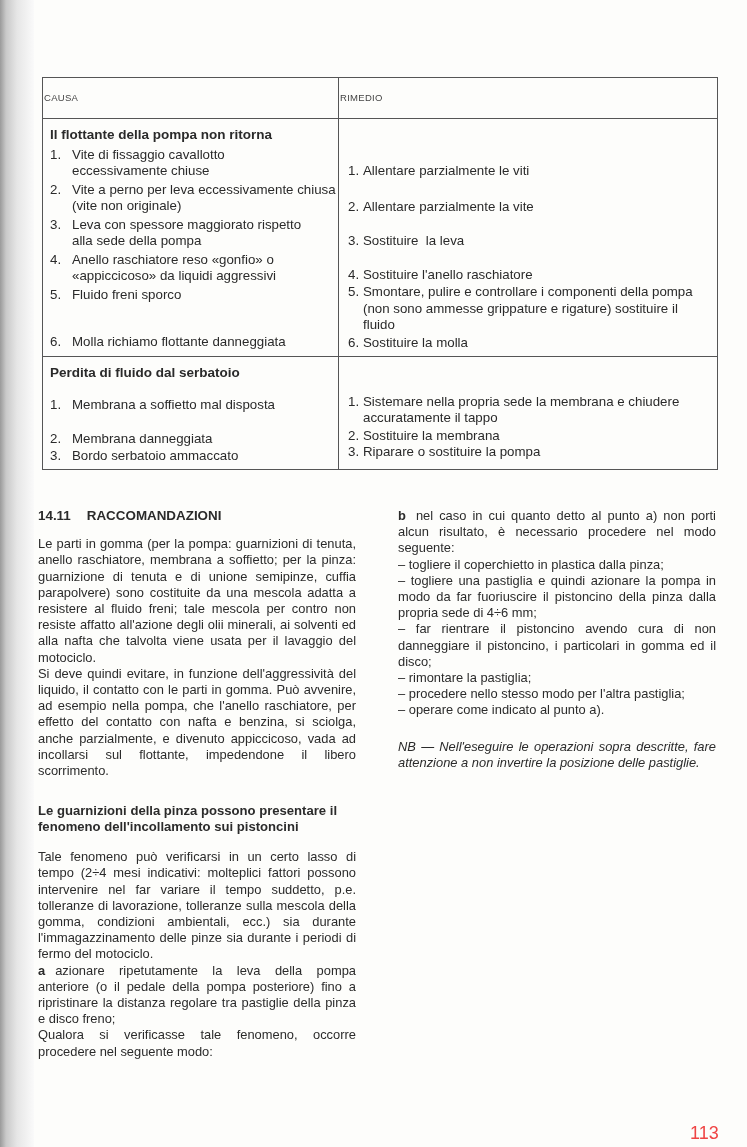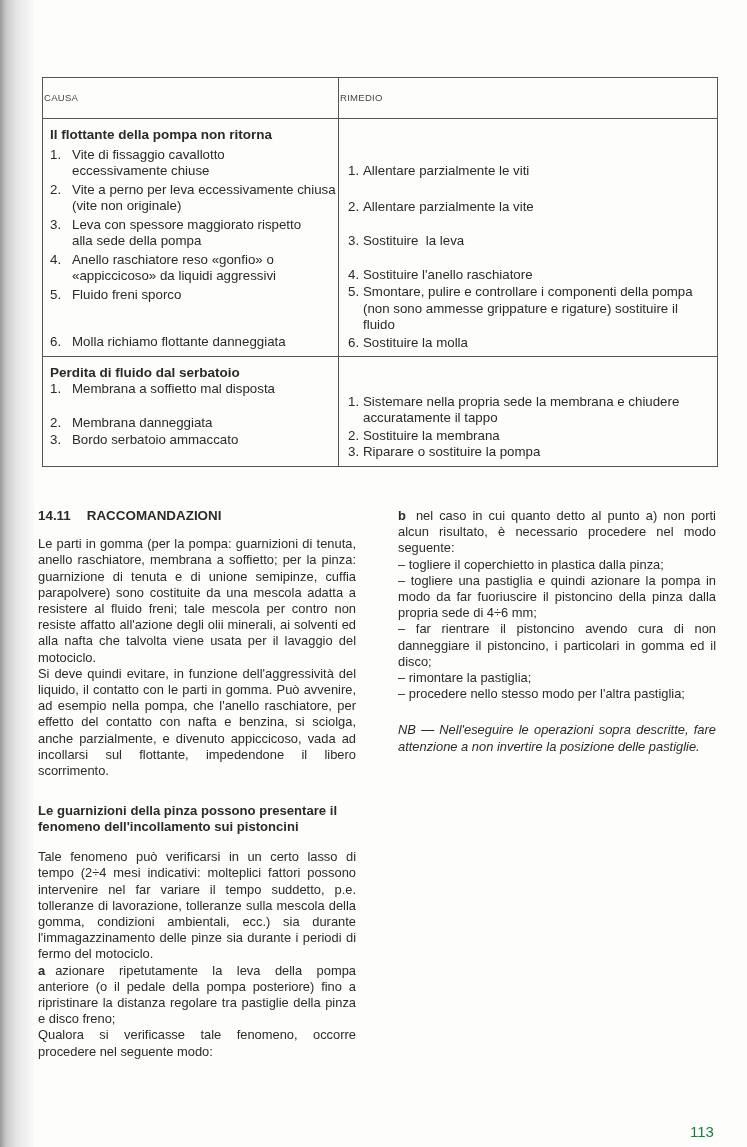--- a/index.html
+++ b/index.html
@@ -38,21 +38,21 @@
          text-align: justify; color: #2b2b2b; }
   .col-left { left: 38px; top: 508px; }
   .col-right { left: 398px; top: 508px; }
   .section-heading { font-weight: bold; font-size: 13.4px; margin: 0 0 12px 0; }
   .section-heading .sec-num { margin-right: 16px; }
   .sub-heading { font-weight: bold; font-size: 13.1px; line-height: 16px; margin: 24px 0 14px 0; text-align: left; }
   .para { margin: 0; }
   .letter { font-weight: bold; margin-right: 10px; }
   .dash-item { margin: 0; }
   .note { font-style: italic; margin-top: 20px; }
-  .page-number { position: absolute; left: 690px; top: 1123px; font-size: 15px; color: #15803d; }
+  .page-number { position: absolute; left: 690px; top: 1123px; font-size: 18px; color: #ef4444; }
 </style>
 </head>
 <body>
 
 <div class="binding-shadow"></div>
 
 <table class="fault-table">
   <thead>
     <tr>
       <th class="col-cause">CAUSA</th>
@@ -113,21 +113,21 @@
         </div>
         <div class="rem" style="margin-bottom:4px;">
           <span class="num">6.</span>
           <span>Sostituire la molla</span>
         </div>
       </td>
     </tr>
 
     <tr>
       <td class="cause-cell">
-        <div class="group-title" style="margin-bottom:0;">Perdita di fluido dal serbatoio</div>
+        <div class="group-title" style="margin-bottom:16px;">Perdita di fluido dal serbatoio</div>
         <div class="item" style="height:34px;">
           <span class="num">1.</span>
           <span>Membrana a soffietto mal disposta</span>
         </div>
         <div class="item">
           <span class="num">2.</span>
           <span>Membrana danneggiata</span>
         </div>
         <div class="item" style="margin-bottom:5px;">
           <span class="num">3.</span>
@@ -165,16 +165,17 @@
   <p class="para">Qualora si verificasse tale fenomeno, occorre procedere nel seguente modo:</p>
 </div>
 
 <div class="col col-right">
   <p class="para"><span class="letter">b</span><span>nel caso in cui quanto detto al punto a) non porti alcun risultato, è necessario procedere nel modo seguente:</span></p>
   <p class="dash-item">– togliere il coperchietto in plastica dalla pinza;</p>
   <p class="dash-item">– togliere una pastiglia e quindi azionare la pompa in modo da far fuoriuscire il pistoncino della pinza dalla propria sede di 4÷6 mm;</p>
   <p class="dash-item">– far rientrare il pistoncino avendo cura di non danneggiare il pistoncino, i particolari in gomma ed il disco;</p>
   <p class="dash-item">– rimontare la pastiglia;</p>
   <p class="dash-item">– procedere nello stesso modo per l'altra pastiglia;</p>
+  <p class="dash-item">– operare come indicato al punto a).</p>
   <p class="para note">NB — Nell'eseguire le operazioni sopra descritte, fare attenzione a non invertire la posizione delle pastiglie.</p>
 </div>
 
 <div class="page-number">113</div>
 
 </body></html>

